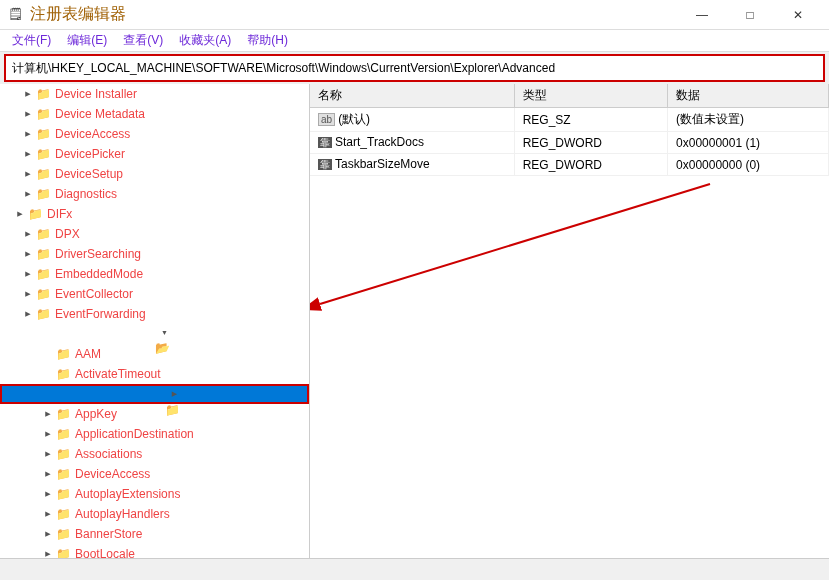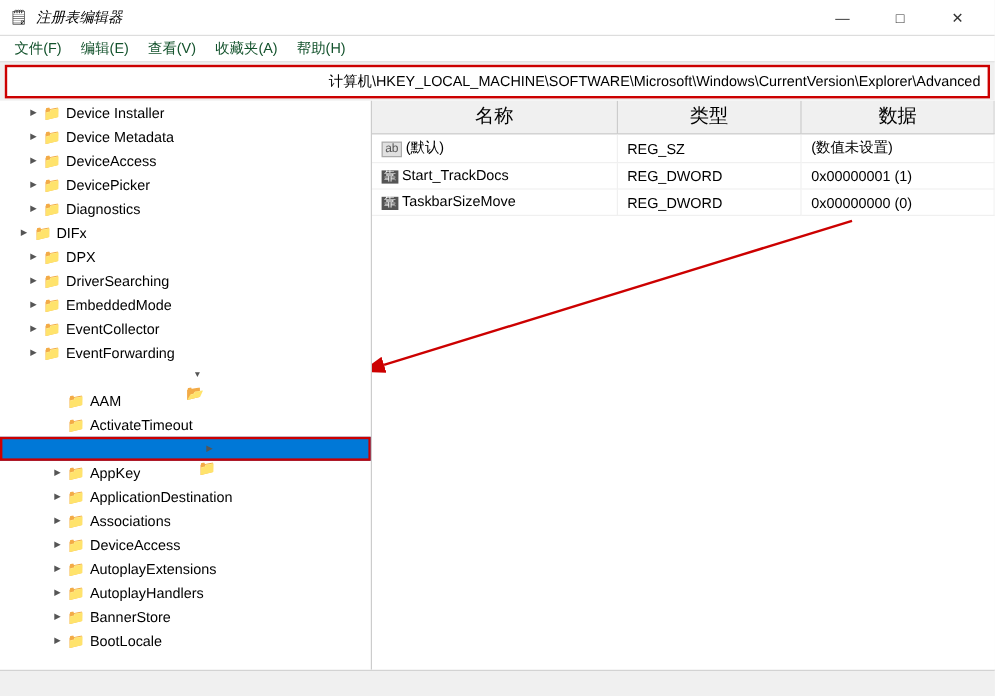--- a/index.html
+++ b/index.html
@@ -25,23 +25,22 @@
     .title-bar-left {
       display: flex;
       align-items: center;
       gap: 6px;
     }
     .title-icon {
       width: 16px;
       height: 16px;
     }
     .title-text {
-      font-size: 12px;
-      color: #000000;
-      font-style: italic;
+      font-size: 16px;
+      color: #a16207;
     }
     .title-controls {
       display: flex;
       gap: 2px;
     }
     .title-btn {
       width: 46px;
       height: 30px;
       display: flex;
       align-items: center;
@@ -57,34 +56,33 @@
       height: 22px;
       display: flex;
       align-items: center;
       padding: 0 4px;
       border-bottom: 1px solid #ddd;
     }
     .menu-item {
       padding: 2px 8px;
       cursor: pointer;
       font-size: 12px;
-      color: #14532d;
+      color: #6d28d9;
     }
 
     
     .address-bar {
       background: #fff;
       height: 28px;
       display: flex;
       align-items: center;
       padding: 2px 6px;
       border-bottom: 1px solid #ccc;
       border: 2px solid #cc0000;
       margin: 2px 4px;
-      text-align: right;
     }
     .address-text {
       font-size: 12px;
       color: #000;
       flex: 1;
     }
 
     
     .main-area {
       display: flex;
@@ -102,21 +100,21 @@
       flex-shrink: 0;
     }
     .tree-item {
       display: flex;
       align-items: center;
       height: 20px;
       padding-left: 4px;
       cursor: pointer;
       white-space: nowrap;
       font-size: 12px;
-      color: #000000;
+      color: #ef4444;
     }
     .tree-item.selected { background: #0078d7; color: #fff; }
     .tree-item.selected .folder-icon { color: #fff; }
 
     .expand-btn {
       width: 16px;
       height: 16px;
       display: flex;
       align-items: center;
       justify-content: center;
@@ -159,24 +157,24 @@
       background: #fff;
       position: relative;
     }
     .detail-table {
       width: 100%;
       border-collapse: collapse;
     }
     .detail-table th {
       background: #f0f0f0;
       border-bottom: 1px solid #ccc;
-      text-align: center;
+      text-align: left;
       padding: 3px 8px;
       font-weight: normal;
-      font-size: 16px;
+      font-size: 12px;
       border-right: 1px solid #ccc;
       margin-top: 18px;
     }
     .detail-table td {
       padding: 3px 8px;
       font-size: 12px;
       border-bottom: 1px solid #f0f0f0;
       border-right: 1px solid #f0f0f0;
     }
     .reg-ab {
@@ -265,20 +263,25 @@
       </div>
       <div class="tree-item" style="padding-left: 20px;">
         <span class="expand-btn collapsed"></span>
         <span class="folder-icon"></span>
         <span class="tree-label">DeviceAccess</span>
       </div>
       <div class="tree-item" style="padding-left: 20px;">
         <span class="expand-btn collapsed"></span>
         <span class="folder-icon"></span>
         <span class="tree-label">DevicePicker</span>
+      </div>
+      <div class="tree-item" style="padding-left: 20px;">
+        <span class="expand-btn collapsed"></span>
+        <span class="folder-icon"></span>
+        <span class="tree-label">DeviceSetup</span>
       </div>
       <div class="tree-item" style="padding-left: 20px;">
         <span class="expand-btn collapsed"></span>
         <span class="folder-icon"></span>
         <span class="tree-label">Diagnostics</span>
       </div>
       <div class="tree-item" style="padding-left: 12px;">
         <span class="expand-btn collapsed"></span>
         <span class="folder-icon"></span>
         <span class="tree-label">DIFx</span>

